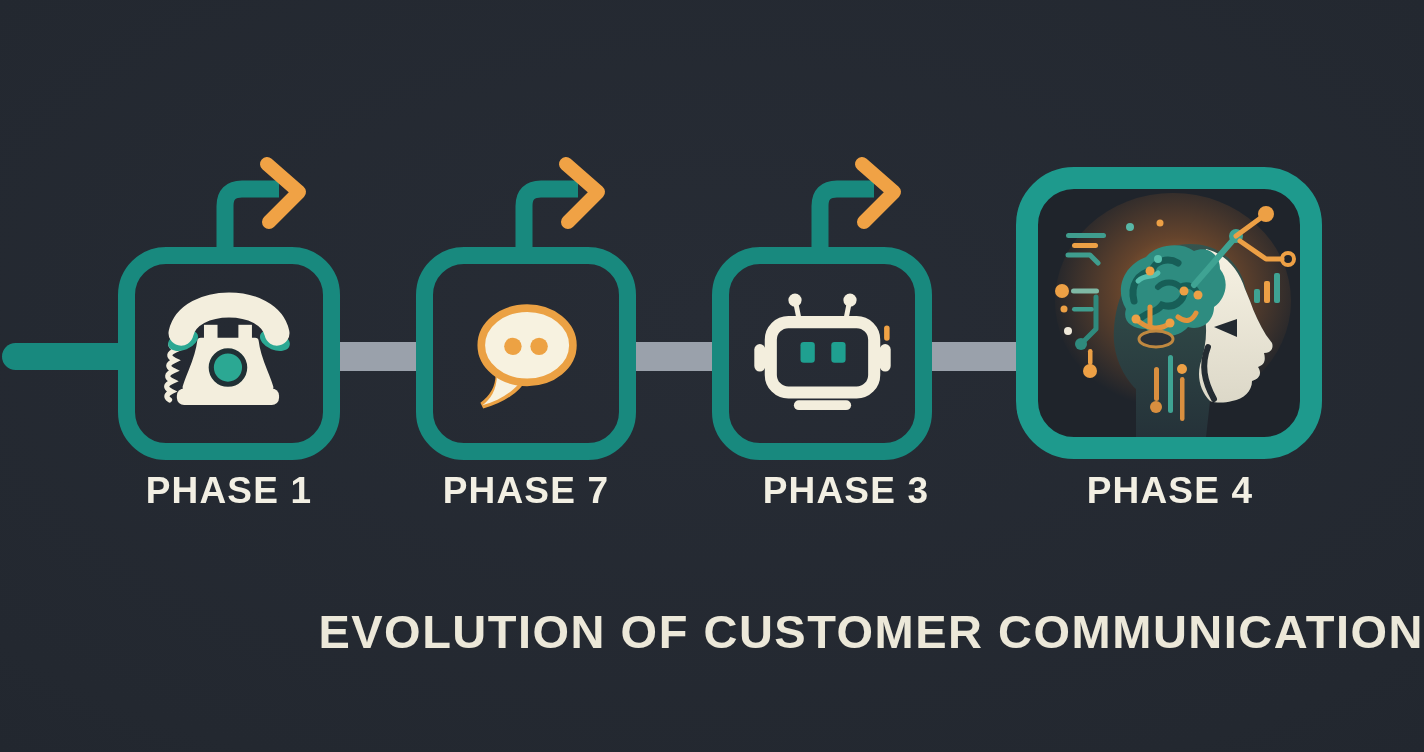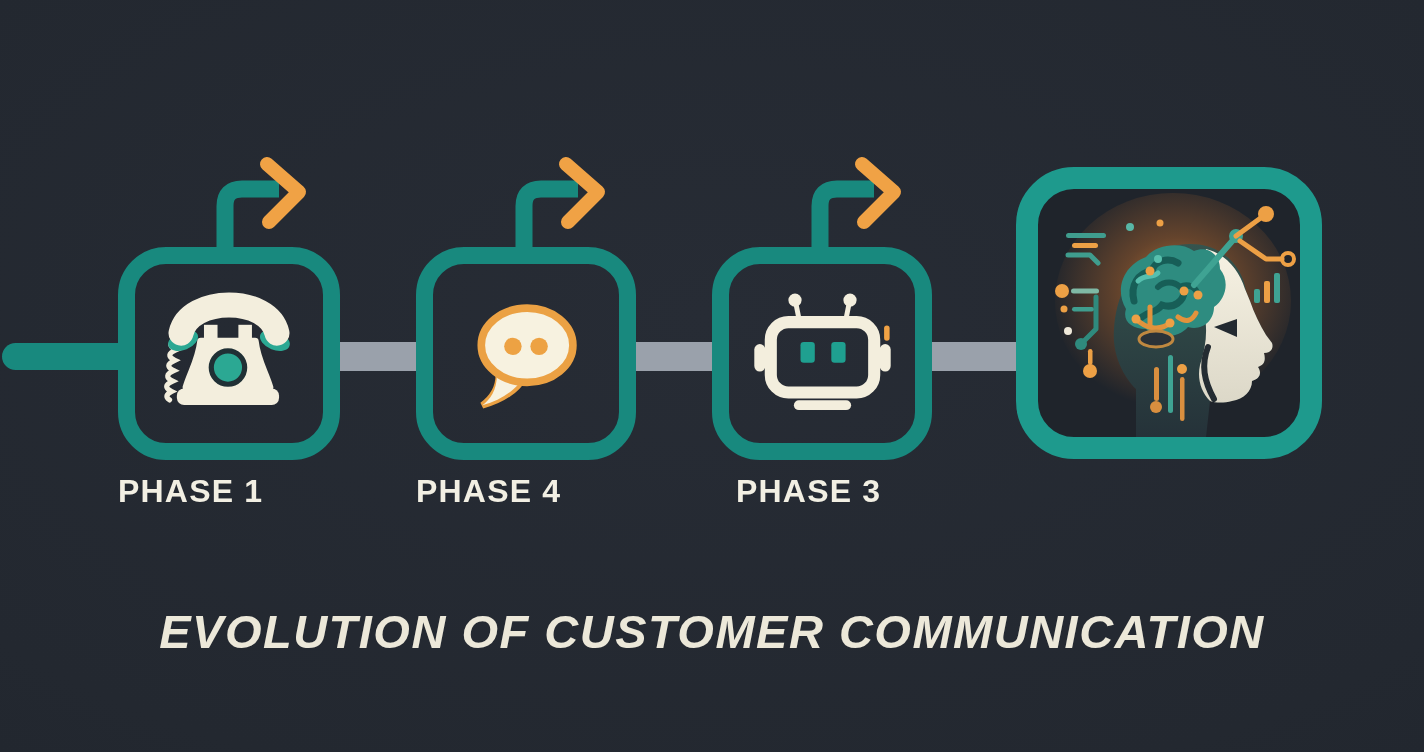--- a/index.html
+++ b/index.html
@@ -30,33 +30,32 @@
     left:1016px;top:167px;width:306px;height:292px;
     border-width:22px;border-color:#1e9a8d;border-radius:58px;
     background:#1f242b;overflow:hidden;
   }
   .b4 svg{border-radius:34px;}
   
   .arrow{top:152px;width:120px;height:100px;}
   .a1{left:215px;} .a2{left:514px;} .a3{left:810px;}
   
   .phase-label{
-    top:473px;height:36px;line-height:36px;
-    color:#f2efe3;font-size:32px;font-weight:600;letter-spacing:1.2px;
+    top:473px;height:36px;line-height:36px;text-align:center;
+    color:#f2efe3;font-size:37px;font-weight:600;letter-spacing:1.2px;
   }
   .l1{left:118px;width:222px;}
   .l2{left:416px;width:220px;}
   .l3{left:736px;width:220px;}
   .l4{left:1059px;width:222px;}
   
   .main-title{
-    left:0;top:604px;width:1424px;text-align:center;
+    left:0;top:604px;width:1424px;text-align:right;
     color:#ece8d9;font-size:47px;font-weight:700;letter-spacing:1.5px;
     white-space:nowrap;
-    font-style:italic;
   }
 </style>
 </head>
 <body>
 
 <div class="canvas">
 
   <div class="abs start-bar"></div>
   <div class="abs connector c1"></div>
   <div class="abs connector c2"></div>
@@ -217,18 +216,19 @@
 
       <rect x="116" y="178" width="5" height="34" rx="2.5" fill="#d98f3f"></rect>
       <circle cx="118" cy="218" r="6" fill="#d98f3f"></circle>
       <rect x="130" y="166" width="5" height="58" rx="2.5" fill="#3fa393"></rect>
       <circle cx="144" cy="180" r="5" fill="#eda045"></circle>
       <rect x="142" y="188" width="4.5" height="44" rx="2.2" fill="#d98f3f"></rect>
     </svg>
   </div>
 
   <div class="abs phase-label l1">PHASE 1</div>
-  <div class="abs phase-label l2">PHASE 4</div>
+  <div class="abs phase-label l2">PHASE 7</div>
   <div class="abs phase-label l3">PHASE 3</div>
+  <div class="abs phase-label l4">PHASE 4</div>
 
   <div class="abs main-title">EVOLUTION OF CUSTOMER COMMUNICATION</div>
 
 </div>
 
 </body></html>

